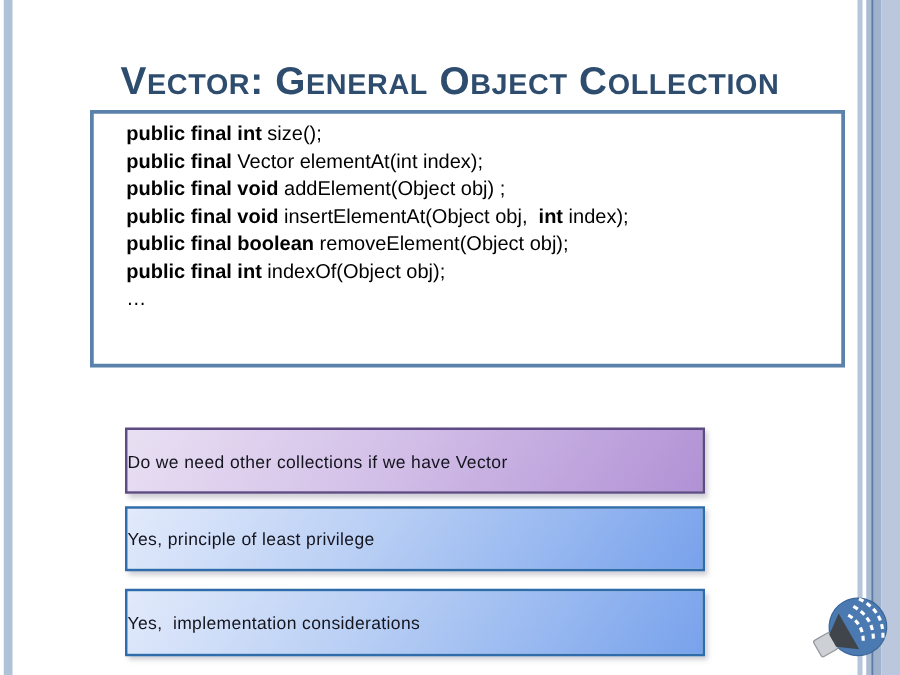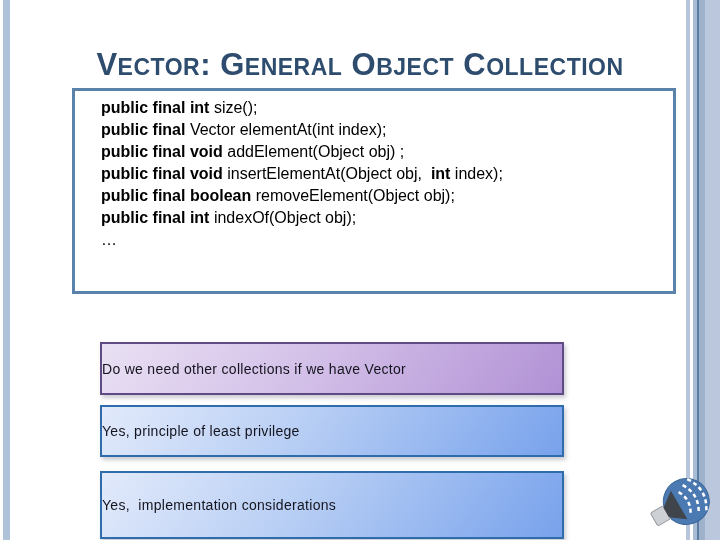--- a/index.html
+++ b/index.html
@@ -77,21 +77,21 @@
       <div class="code-line"><span style="font-weight: 700;">public final int</span><span> indexOf(Object obj);</span></div>
       <div class="code-line"><span>…</span></div>
     </div>
 
   <div class="callout purple" style="top:342px;height:53px">
     <span class="callout-label">Do we need other collections if we have Vector</span>
   </div>
   <div class="callout blue" style="top:405px;height:52px">
     <span class="callout-label">Yes, principle of least privilege</span>
   </div>
-  <div class="callout blue" style="top:471px;height:68px">
+  <div class="callout blue" style="top:471px;height:54px">
     <span class="callout-label">Yes,  implementation considerations</span>
   </div>
 
   <svg class="audio-icon" viewBox="0 0 64 64">
     <g transform="rotate(-30 32 36)">
       <circle cx="37" cy="36" r="23" fill="#4b7ab2" stroke="#3c6697" stroke-width="1"></circle>
       <rect x="0" y="28" width="15" height="15" rx="2" fill="#cdd1d6" stroke="#93989e" stroke-width="1"></rect>
       <polygon points="14,30 29,19 29,52 14,41" fill="#40454b"></polygon>
       <path d="M35 24 q7 12 0 24" stroke="#ffffff" stroke-width="2.5" fill="none" stroke-dasharray="4 3"></path>
       <path d="M42 20 q10 16 0 32" stroke="#ffffff" stroke-width="2.5" fill="none" stroke-dasharray="4 3"></path>

